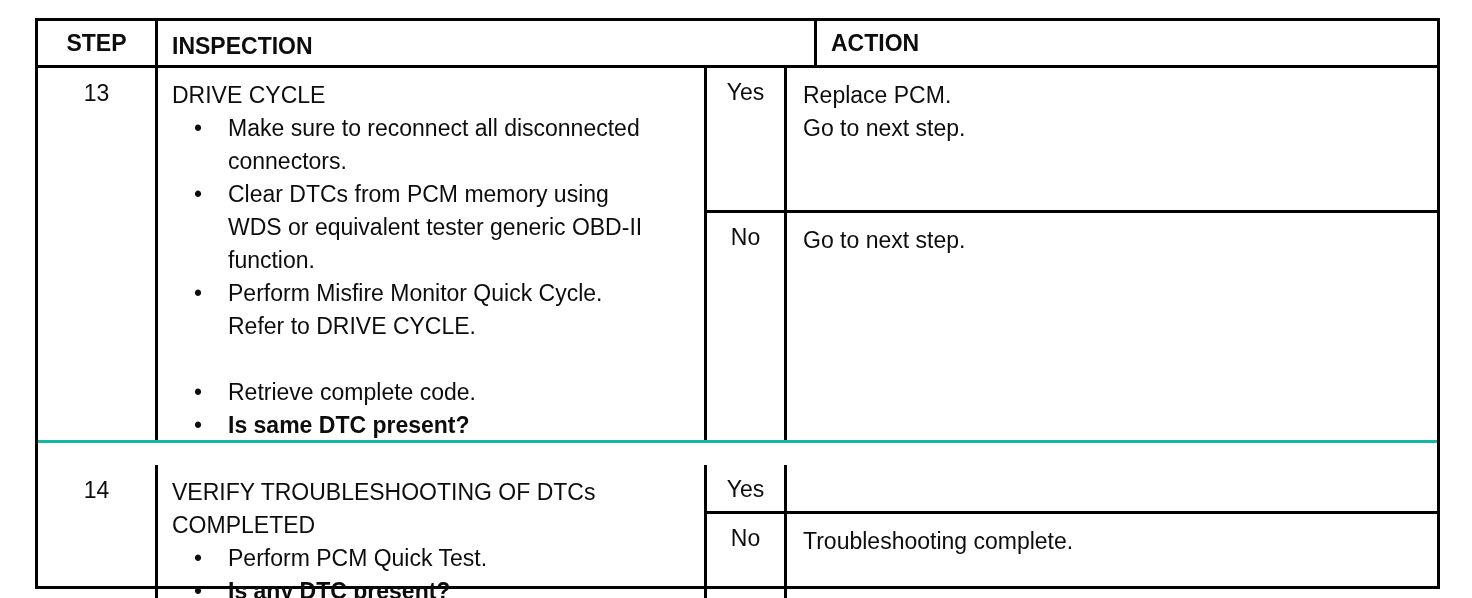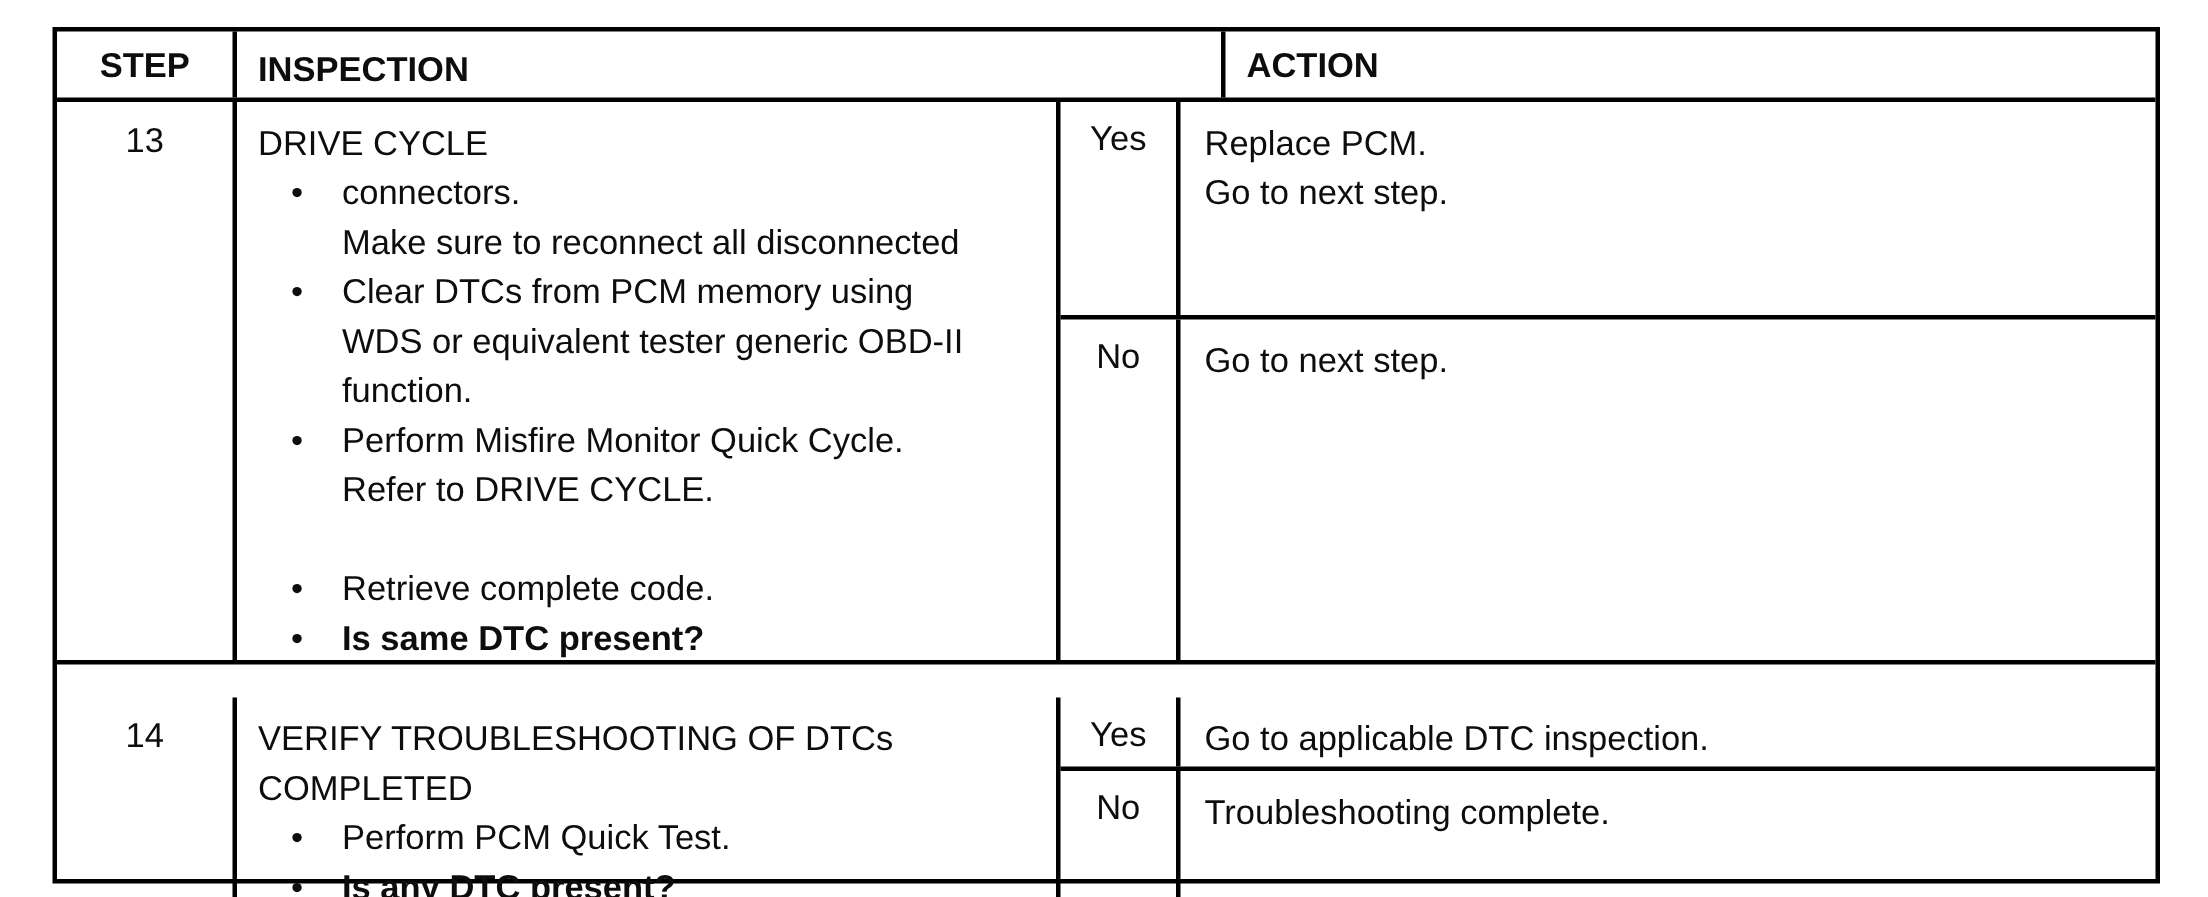--- a/index.html
+++ b/index.html
@@ -15,21 +15,21 @@
     position:absolute;
     left:35px; top:18px;
     width:1405px; height:571px;
     border:3px solid #000;
     background:#fff;
     display:flex;
     flex-direction:column;
   }
   .row { display:flex; width:100%; }
   .header-row { height:47px; border-bottom:3px solid #000; flex:none; }
-  .row-13 { height:375px; border-bottom:3px solid #000000; flex:none; }
+  .row-13 { height:375px; border-bottom:3px solid #14b8a6; flex:none; }
   .row-14 { flex:1;margin-top:22px; }
 
   .step-col {
     width:120px; flex:none;
     border-right:3px solid #000;
     text-align:center;
     padding-top:12px;
     font-size:23px;
   }
   .header-row .step-col { font-weight:700; padding-top:9px; }
@@ -91,22 +91,22 @@
 
   <div class="row row-13">
     <div class="step-col">13</div>
 
     <div class="insp-col">
       <div class="insp-title">DRIVE CYCLE</div>
 
       <div class="bullet">
         <span class="dot">•</span>
         <span class="bullet-text">
+          <div>Make sure to reconnect all disconnected</div>
           <div>connectors.</div>
-          <div>Make sure to reconnect all disconnected</div>
         </span>
       </div>
 
       <div class="bullet">
         <span class="dot">•</span>
         <span class="bullet-text">
           <div>Clear DTCs from PCM memory using</div>
           <div>WDS or equivalent tester generic OBD-II</div>
           <div>function.</div>
         </span>
@@ -172,23 +172,20 @@
         <span class="dot">•</span>
         <span class="bullet-text bold">
           <div>Is any DTC present?</div>
         </span>
       </div>
     </div>
 
     <div class="outcome-group">
       <div class="outcome outcome-yes">
         <div class="yn-cell">Yes</div>
-        <div class="action-cell">
-          <div>Go to applicable DTC inspection.</div>
-        </div>
       </div>
       <div class="outcome outcome-no">
         <div class="yn-cell">No</div>
         <div class="action-cell">
           <div>Troubleshooting complete.</div>
         </div>
       </div>
     </div>
   </div>
 

